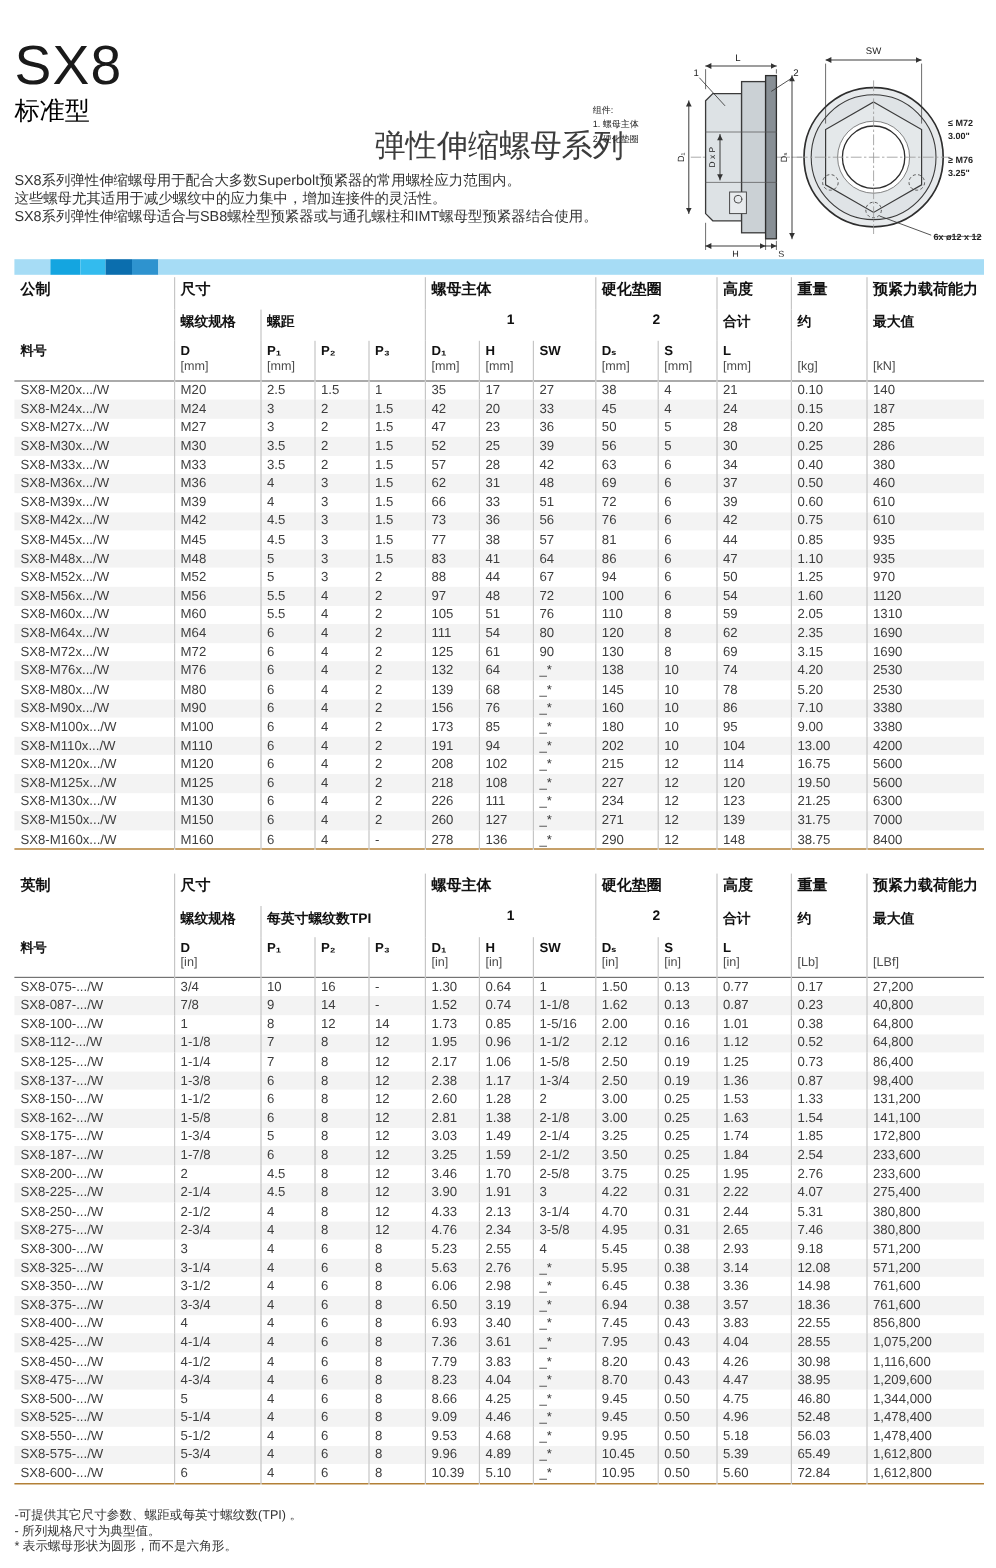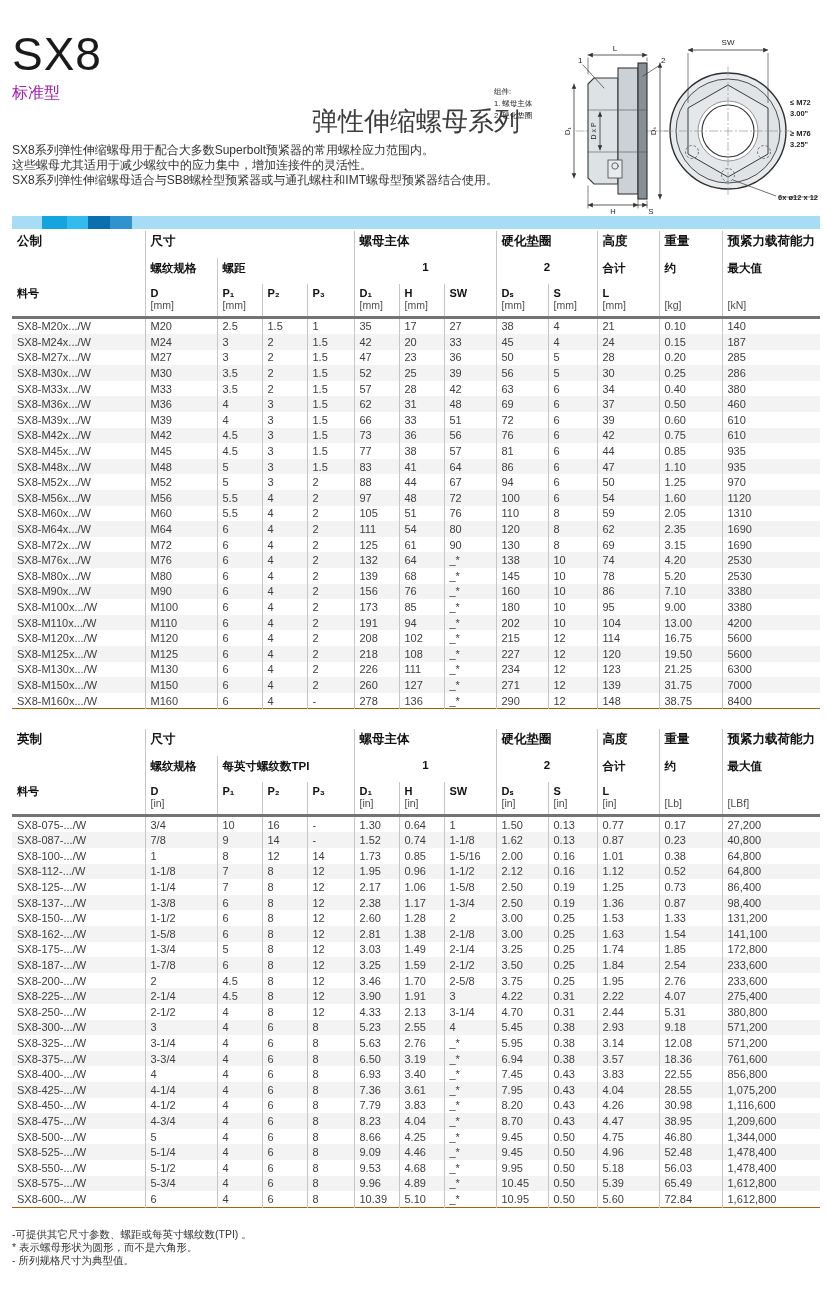--- a/index.html
+++ b/index.html
@@ -6,21 +6,21 @@
   body {
     width: 830px; height: 1307px; background: #ffffff; margin: 0;
     font-family: "Liberation Sans", "DejaVu Sans", sans-serif;
     color: #2b2b2b; overflow: hidden;
   }
   .page { padding: 30px 10px 0 12px; position: relative; }
 
   
   .top { position: relative; height: 180px; }
   .product-title { font-size: 46px; font-weight: 400; color: #1a1a1a; line-height: 48px; letter-spacing: 1px; }
-  .subtitle1 { font-size: 16px; color: #a21caf; line-height: 26px; margin-top: 2px; }
+  .subtitle1 { font-size: 21px; color: #000000; line-height: 26px; margin-top: 2px; }
   .subtitle2 { font-size: 26px; color: #3c3c3c; line-height: 30px; text-align: center; }
   .desc { margin-top: 7px; font-size: 12px; line-height: 15px; color: #333; }
 
   .drawing { position: absolute; top: -2px; right: 0; width: 332px; height: 186px; }
   .drawing text { font-family: "Liberation Sans", "DejaVu Sans", sans-serif; fill: #222; }
 
   
   .bar { display: flex; height: 13px; margin-top: 6px; }
   .bar div { height: 100%; }
   .seg-a { width: 30px;  background: #a6dcf5; }
@@ -33,21 +33,21 @@
   
   table { border-collapse: collapse; table-layout: fixed; width: 100%; margin-top: 2px; }
   th, td { text-align: left; vertical-align: top; }
   thead th { padding: 3px 4px 2px 5px; color: #111; }
   .grp  { font-size: 12.5px; font-weight: bold; line-height: 14px; height: 27px; }
   .sub  { font-size: 11.5px; font-weight: bold; height: 26px; }
   .sub .ctr { text-align: center; }
   tr[data-cols] th { height: 33px; margin-top: 20px; }
   .cl { font-size: 11px; font-weight: bold; line-height: 12px; }
   .cu { font-size: 10.5px; font-weight: normal; color: #4c4c4c; line-height: 12px; }
-  thead { border-bottom: 3px solid #737373; }
+  thead { border-bottom: 1px solid #737373; }
   tbody { border-bottom: 1px solid #a16207; }
   td { font-size: 11px; line-height: 12.2px; padding: 1.8px 4px 1.6px 5px; color: #3d3d3d; }
   tbody tr:nth-child(even) { background: #f3f3f3; }
   .bl { border-left: 1px solid #c6c6c6; }
   td + td { border-left: 1px solid #c6c6c6; }
   tr[data-cols] th + th { border-left: 1px solid #c6c6c6; }
   .gap { height: 18px; }
 
   
   .footnotes { margin-top: 20px; font-size: 10.5px; line-height: 13px; color: #333; }
@@ -919,20 +919,35 @@
           <td>4.33</td>
           <td>2.13</td>
           <td>3-1/4</td>
           <td>4.70</td>
           <td>0.31</td>
           <td>2.44</td>
           <td>5.31</td>
           <td>380,800</td>
         </tr>
         <tr>
+          <td>SX8-275-.../W</td>
+          <td>2-3/4</td>
+          <td>4</td>
+          <td>8</td>
+          <td>12</td>
+          <td>4.76</td>
+          <td>2.34</td>
+          <td>3-5/8</td>
+          <td>4.95</td>
+          <td>0.31</td>
+          <td>2.65</td>
+          <td>7.46</td>
+          <td>380,800</td>
+        </tr>
+        <tr>
           <td>SX8-300-.../W</td>
           <td>3</td>
           <td>4</td>
           <td>6</td>
           <td>8</td>
           <td>5.23</td>
           <td>2.55</td>
           <td>4</td>
           <td>5.45</td>
           <td>0.38</td>
@@ -949,20 +964,35 @@
           <td>5.63</td>
           <td>2.76</td>
           <td>_*</td>
           <td>5.95</td>
           <td>0.38</td>
           <td>3.14</td>
           <td>12.08</td>
           <td>571,200</td>
         </tr>
         <tr>
+          <td>SX8-350-.../W</td>
+          <td>3-1/2</td>
+          <td>4</td>
+          <td>6</td>
+          <td>8</td>
+          <td>6.06</td>
+          <td>2.98</td>
+          <td>_*</td>
+          <td>6.45</td>
+          <td>0.38</td>
+          <td>3.36</td>
+          <td>14.98</td>
+          <td>761,600</td>
+        </tr>
+        <tr>
           <td>SX8-375-.../W</td>
           <td>3-3/4</td>
           <td>4</td>
           <td>6</td>
           <td>8</td>
           <td>6.50</td>
           <td>3.19</td>
           <td>_*</td>
           <td>6.94</td>
           <td>0.38</td>
@@ -1103,17 +1133,17 @@
           <td>0.50</td>
           <td>5.60</td>
           <td>72.84</td>
           <td>1,612,800</td>
         </tr>
       </tbody>
   </table>
 
   <div class="footnotes">
     <div>-可提供其它尺寸参数、螺距或每英寸螺纹数(TPI) 。</div>
+    <div>- 所列规格尺寸为典型值。</div>
     <div>* 表示螺母形状为圆形，而不是六角形。</div>
-    <div>- 所列规格尺寸为典型值。</div>
   </div>
 
 </div>
 
 </body></html>

